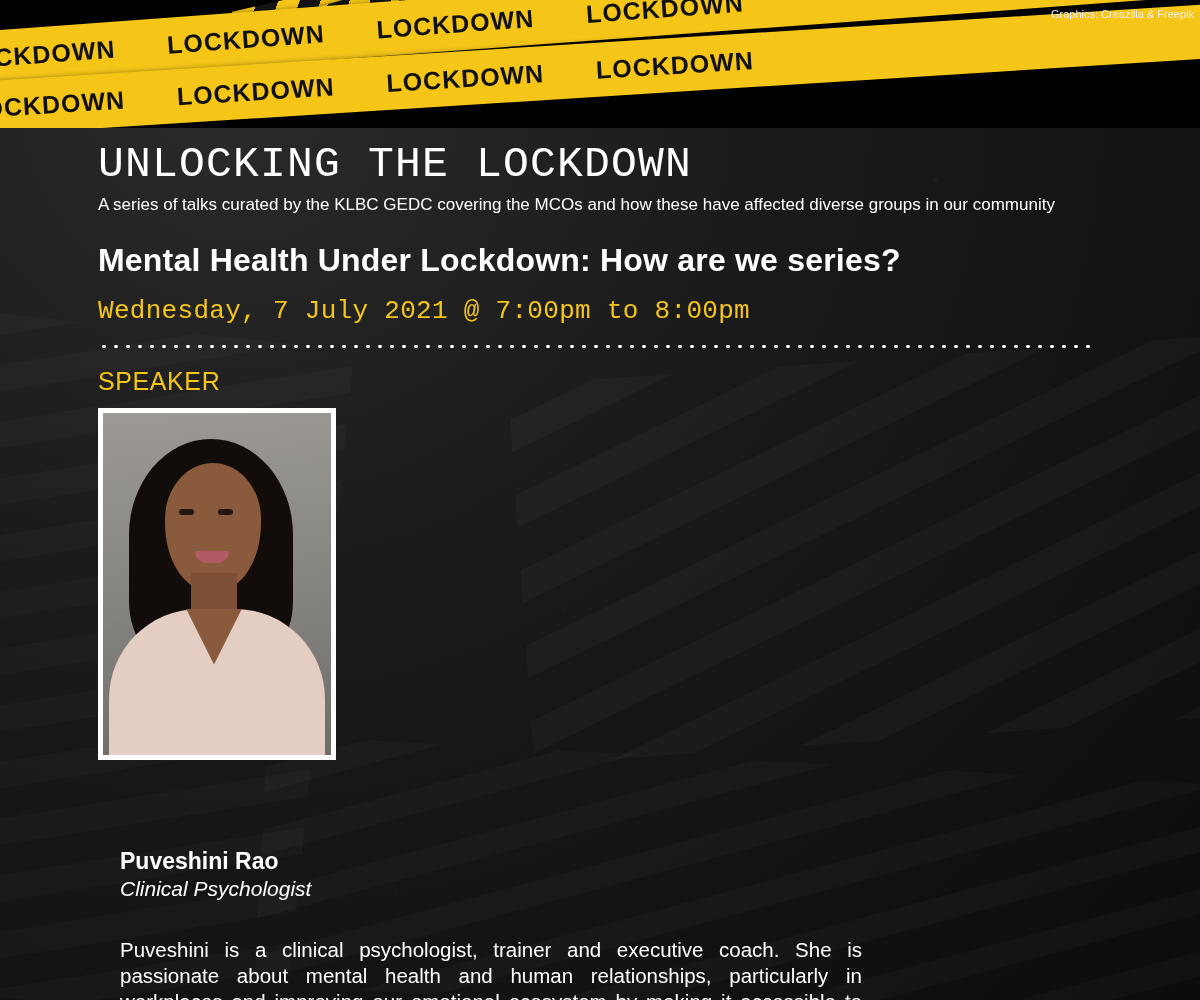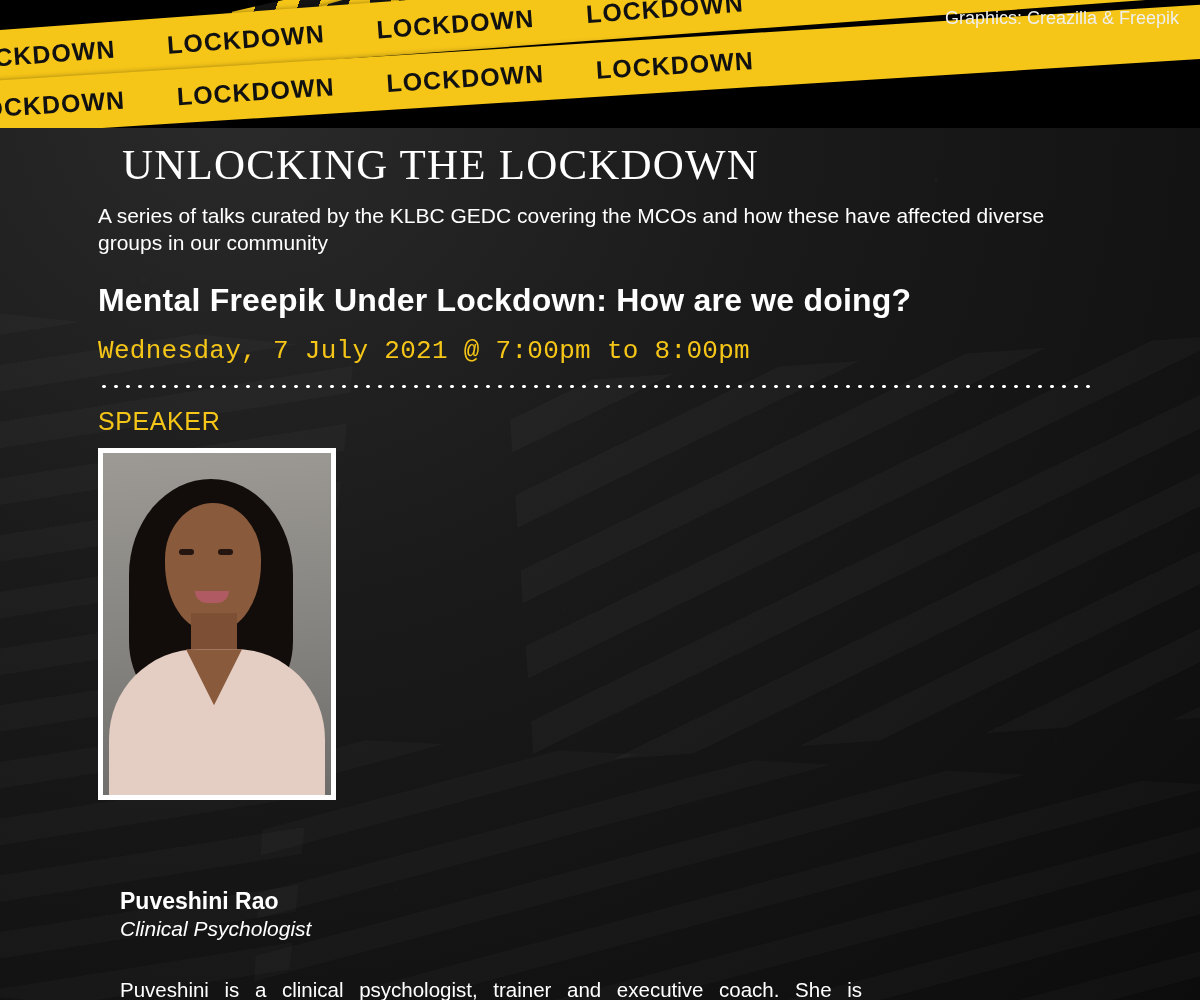--- a/index.html
+++ b/index.html
@@ -90,40 +90,39 @@
         -58deg,
         #f5c518 0px, #f5c518 20px,
         #141414 20px, #141414 40px);
   }
   .tape-a { left: -70px; top: -14px;  width: 1340px; transform: rotate(-4.2deg); }
   .tape-b { left: -60px; top: 42px;   width: 1340px; transform: rotate(-3.6deg); }
   .tape-c { left: -90px; top: 6px;    width: 700px;  transform: rotate(-13deg); height: 44px; }
   .tape-d { left: -110px; top: 56px;  width: 520px;  transform: rotate(-16deg); height: 40px; }
 
   .credit {
-    position: absolute; right: 21px; top: 8px;
-    font-size: 18px; color: #efefef;
+    position: absolute; right: 6px; top: 8px;
+    font-size: 11px; color: #efefef;
     z-index: 40;
     font-family: "Liberation Sans", sans-serif;
   }
 
   
   .content { position: absolute; left: 98px; top: 140px; width: 1002px; }
 
   .series-title {
     font-size: 43px;
     letter-spacing: 1.2px;
     color: #ffffff;
     font-weight: normal;
-    font-family: Liberation Serif, serif;
-    margin-left: 24px;
+    font-family: Liberation Mono, monospace;
   }
   .series-sub {
-    margin-top: 14px;
-    font-size: 21px;
+    margin-top: 5px;
+    font-size: 17px;
     line-height: 1.27;
     color: #ffffff;
     max-width: 1000px;
   }
   .talk-title {
     margin-top: 26px;
     font-size: 32px;
     color: #ffffff;
     font-weight: bold;
     letter-spacing: 0.2px;
@@ -266,21 +265,21 @@
       <span class="txt">LOCKDOWN</span>
     </div>
   </div>
 
   <div class="credit">Graphics: Creazilla &amp; Freepik</div>
 
   <div class="content">
 
     <h1 class="series-title">UNLOCKING THE LOCKDOWN</h1>
     <p class="series-sub">A series of talks curated by the KLBC GEDC covering the MCOs and how these have affected diverse groups in our community</p>
-    <h2 class="talk-title">Mental Freepik Under Lockdown: How are we doing?</h2>
+    <h2 class="talk-title">Mental Health Under Lockdown: How are we series?</h2>
     <p class="talk-date">Wednesday, 7 July 2021 @ 7:00pm to 8:00pm</p>
 
     <div class="dotted"></div>
 
     <div class="section-label">SPEAKER</div>
 
     <div class="person-row">
       <div class="photo-frame">
         <div class="photo-inner pf1">
           <div class="hair"></div>

